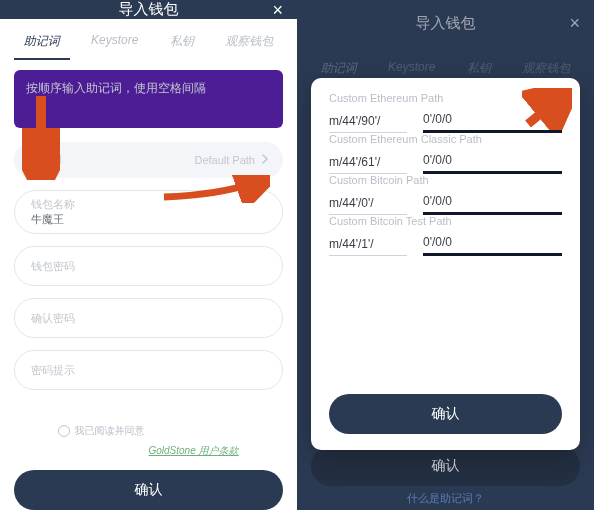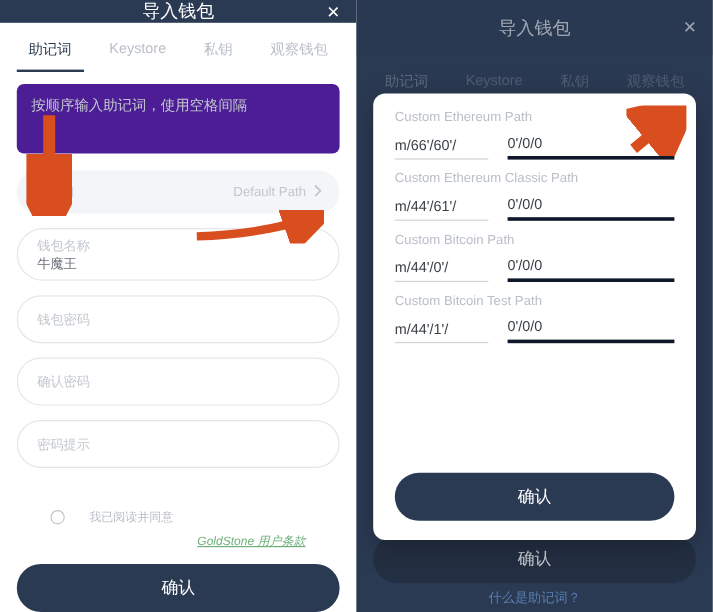--- a/index.html
+++ b/index.html
@@ -43,20 +43,21 @@
     display: flex;
     justify-content: space-around;
     padding: 14px 8px 0 8px;
     font-size: 12px;
     color: #b9bec7;
   }
   .tab {
     padding: 0 4px 10px 4px;
     cursor: pointer;
     position: relative;
+    font-style: italic;
   }
   .tab.active {
     color: #2b3a53;
     font-weight: 500;
   }
   .tab.active::after {
     content: "";
     position: absolute;
     left: -6px; right: -6px; bottom: 0;
     height: 2px;
@@ -107,21 +108,21 @@
   }
   .input-pill .val {
     color: #6b727c;
     font-size: 11px;
   }
   .terms {
     margin-top: 14px;
     display: flex;
     align-items: center;
     justify-content: center;
-    gap: 20px;
+    gap: 4px;
     font-size: 10px;
   }
   .terms .circle {
     width: 12px; height: 12px;
     border: 1.5px solid #c2c7ce;
     border-radius: 50%;
   }
   .terms .txt { color: #b9bec7; }
   .terms .link { color: #6fb07a; font-style: italic; text-decoration: underline; margin-top: 40px; }
   .confirm-btn {
@@ -152,21 +153,21 @@
     top: 78px;
     left: 14px; right: 14px;
     bottom: 60px;
     background: #fff;
     border-radius: 10px;
     padding: 14px 18px 16px 18px;
     box-shadow: 0 6px 24px rgba(0,0,0,0.25);
     display: flex;
     flex-direction: column;
   }
-  .path-group { margin-bottom: 10px; }
+  .path-group { }
   .path-group .title {
     color: #b9bec7;
     font-size: 11px;
     margin-bottom: 8px;
   }
   .path-inputs {
     display: flex;
     gap: 16px;
     align-items: flex-end;
   }
@@ -312,21 +313,21 @@
     <span>确认</span>
   </div>
   <div class="behind-link">
     <span>什么是助记词？</span>
   </div>
 
   <div class="modal">
     <div class="path-group">
       <div class="title">Custom Ethereum Path</div>
       <div class="path-inputs">
-        <div class="p1">m/66'/60'/</div>
+        <div class="p1">m/44'/90'/</div>
         <div class="p2">0'/0/0</div>
       </div>
     </div>
     <div class="path-group">
       <div class="title">Custom Ethereum Classic Path</div>
       <div class="path-inputs">
         <div class="p1">m/44'/61'/</div>
         <div class="p2">0'/0/0</div>
       </div>
     </div>

